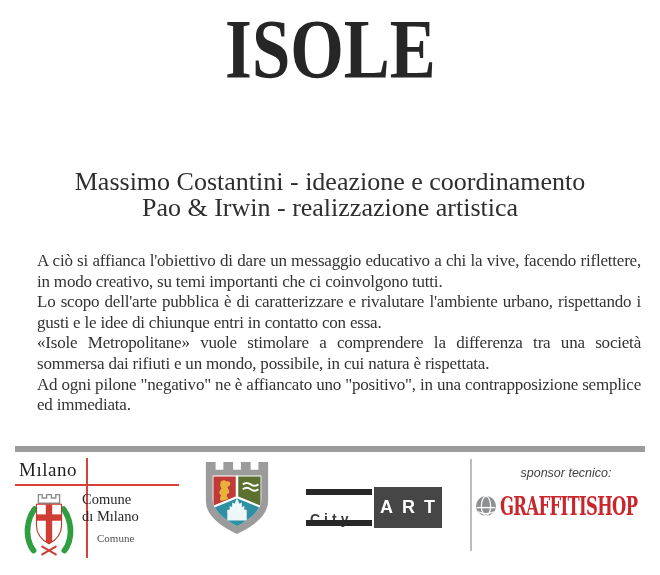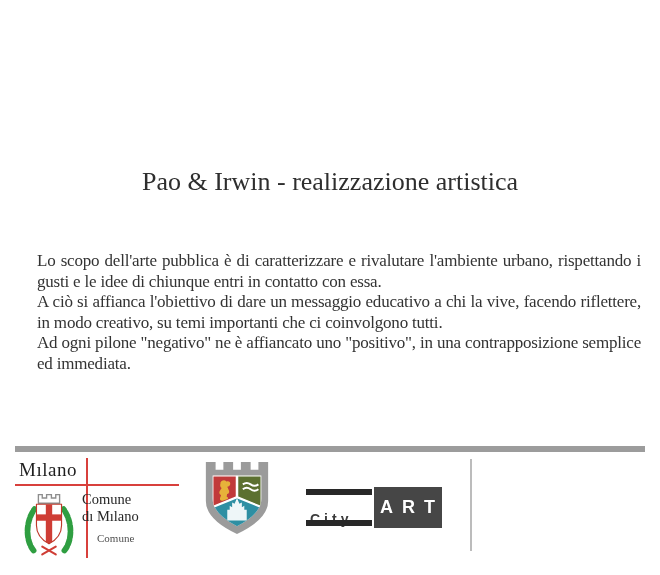--- a/index.html
+++ b/index.html
@@ -64,29 +64,32 @@
   .sp-name{display:inline-block;transform:scaleX(.63);transform-origin:left center;
            font-family:"DejaVu Serif", serif;font-weight:bold;font-size:26px;
            letter-spacing:-1px;color:#c9252b;white-space:nowrap;margin-left:3px;}
 </style>
 </head>
 <body>
 
 <div class="page">
 
   <div class="title">
+    <div><span class="sq1">ISOLE</span></div>
   </div>
 
   <div class="credits">
+    <div>Massimo Costantini - ideazione e coordinamento</div>
     <div>Pao &amp; Irwin - realizzazione artistica</div>
   </div>
 
   <div class="body-text">
+    <p>A ciò si affianca l'obiettivo di dare un messaggio educativo a chi la vive, facendo riflettere, in modo creativo, su temi importanti che ci coinvolgono tutti.</p>
     <p>Lo scopo dell'arte pubblica è di caratterizzare e rivalutare l'ambiente urbano, rispettando i gusti e le idee di chiunque entri in contatto con essa.</p>
-    <p>A ciò si affianca l'obiettivo di dare un messaggio educativo a chi la vive, facendo riflettere, in modo creativo, su temi importanti che ci coinvolgono tutti.</p>
+    <p>«Isole Metropolitane» vuole stimolare a comprendere la differenza tra una società sommersa dai rifiuti e un mondo, possibile, in cui natura è rispettata.</p>
     <p>Ad ogni pilone "negativo" ne è affiancato uno "positivo", in una contrapposizione semplice ed immediata.</p>
   </div>
 
   <div class="footer">
     <div class="bar"></div>
 
     <div class="milano">
       <div class="wordmark">Mılano</div>
       <div class="red-h"></div>
       <div class="red-v"></div>
@@ -142,15 +145,27 @@
         <div class="ca-city">City</div>
         <div class="ca-bar bottom"></div>
       </div>
       <div class="ca-right">
         <span>ART</span>
       </div>
     </div>
 
     <div class="vdivider"></div>
 
+    <div class="sponsor">
+      <div class="sp-label">sponsor tecnico:</div>
+      <div class="sp-row">
+        <svg class="globe" width="22" height="22" viewBox="0 0 22 22">
+          <circle cx="11" cy="11" r="10" fill="#8d9091"></circle>
+          <ellipse cx="11" cy="11" rx="4.6" ry="9.6" fill="none" stroke="#ffffff" stroke-width="1.2"></ellipse>
+          <path d="M1.6 12.6 H20.4" stroke="#ffffff" stroke-width="1.4"></path>
+          <path d="M3 16.8 Q11 20.4 19 16.8" fill="none" stroke="#ffffff" stroke-width="1.1"></path>
+        </svg>
+        <span class="sp-name">GRAFFITISHOP</span>
+      </div>
+    </div>
   </div>
 
 </div>
 
 </body></html>

